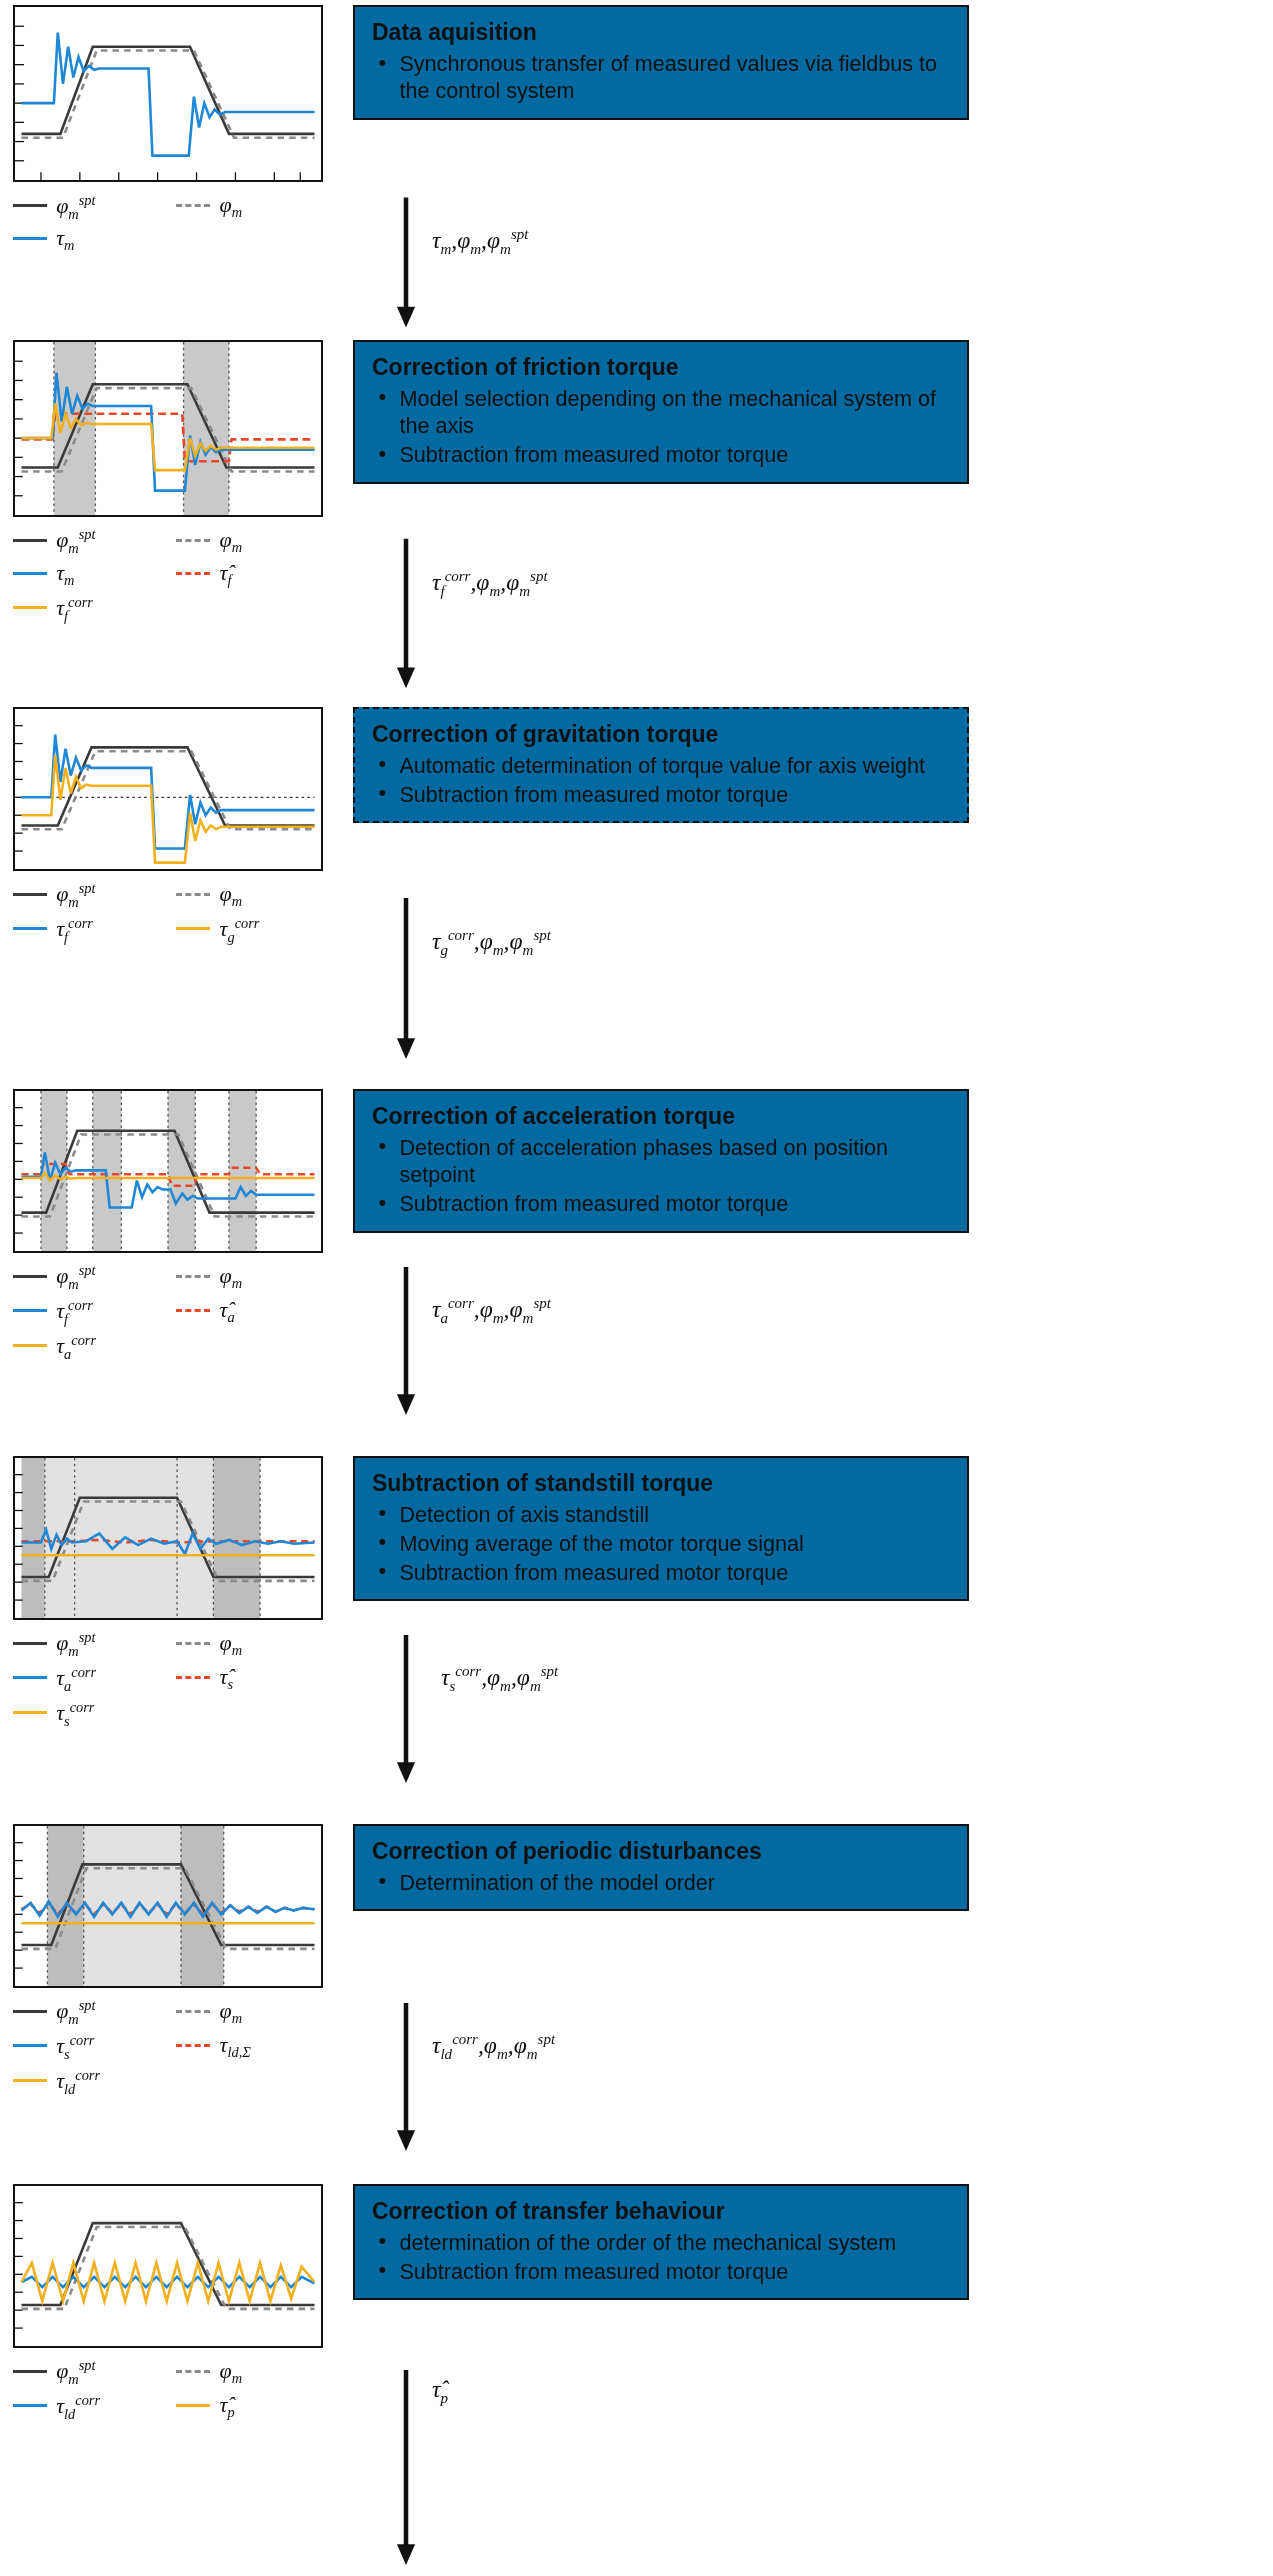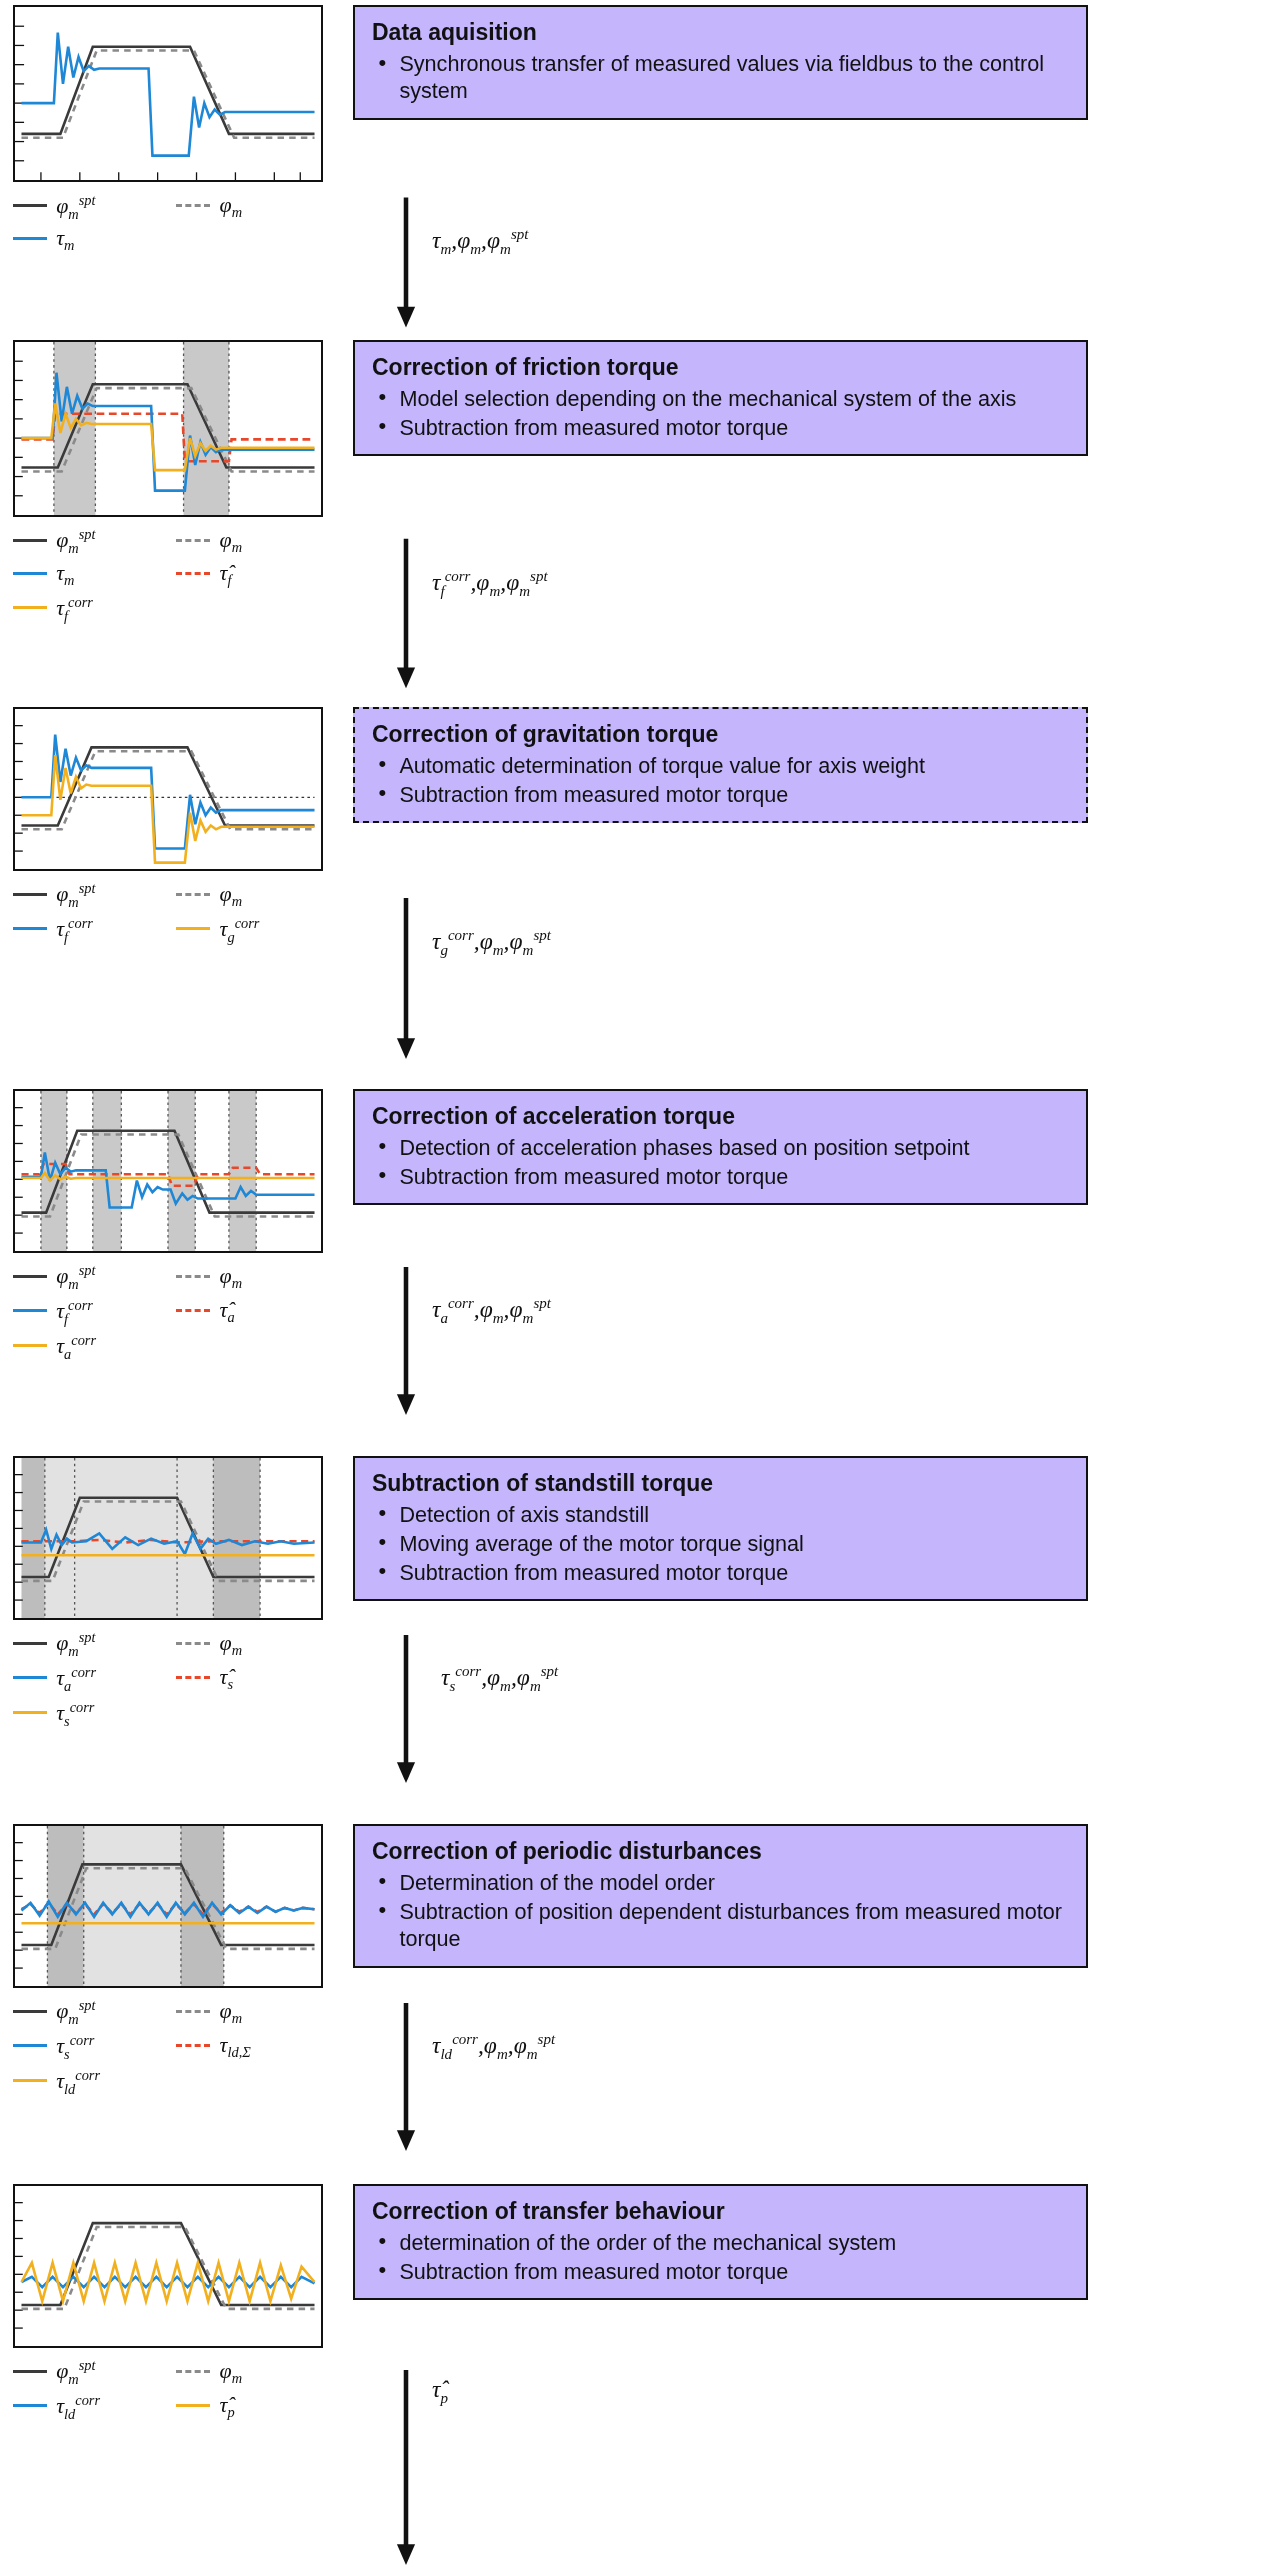--- a/index.html
+++ b/index.html
@@ -84,24 +84,24 @@
   }
   .legend-label .sup {
     font-size: 14.4px;
     vertical-align: super;
     font-style: italic;
   }
 
   
   .text-box {
     border: 2px solid #111;
-    background: #c4b5fd;
+    background: #0369a1;
     box-sizing: border-box;
     padding: 9.2px 14.4px 11.8px 14.4px;
-    width: 735px;
+    width: 616px;
   }
   .text-box.dashed {
     border-style: dashed;
     border-width: 2.6px;
   }
   .box-title {
     font-weight: bold;
     font-size: 23px;
     color: #111;
     margin: 2.6px 0 3.9px 2.6px;
@@ -562,21 +562,20 @@
           <span class="legend-swatch" style="border-top-color:#f2b01e;border-top-style:solid;"></span>
           <span class="legend-label">τ<span class="sub">ld</span><span class="sup">corr</span></span>
         </div>
       </div>
     </div>
 
     <div class="text-box" style="margin-left:25px;">
       <div class="box-title">Correction of periodic disturbances</div>
       <ul class="bullets">
         <li>Determination of the model order</li>
-        <li>Subtraction of position dependent disturbances from measured motor torque</li>
       </ul>
     </div>
   </div>
 
   <div class="arrow-wrap" style="left:393px; top:2002px;">
     <svg class="arrow-svg" width="26" height="150" viewBox="0 0 40 228">
       <line x1="20" y1="0" x2="20" y2="204" stroke="#111" stroke-width="7"></line>
       <polygon points="20,228 6,196 34,196" fill="#111"></polygon>
     </svg>
     <span class="arrow-label" style="left:39px; top:29px;">

